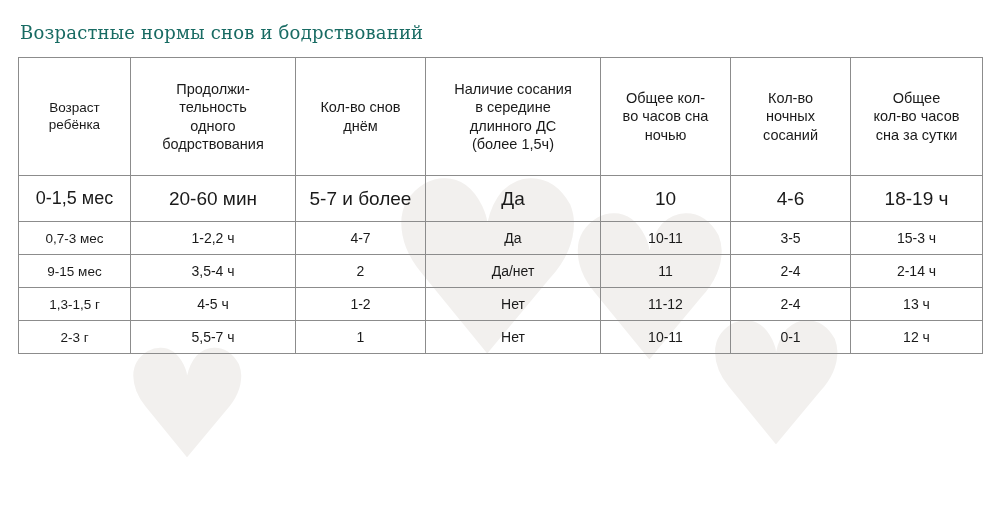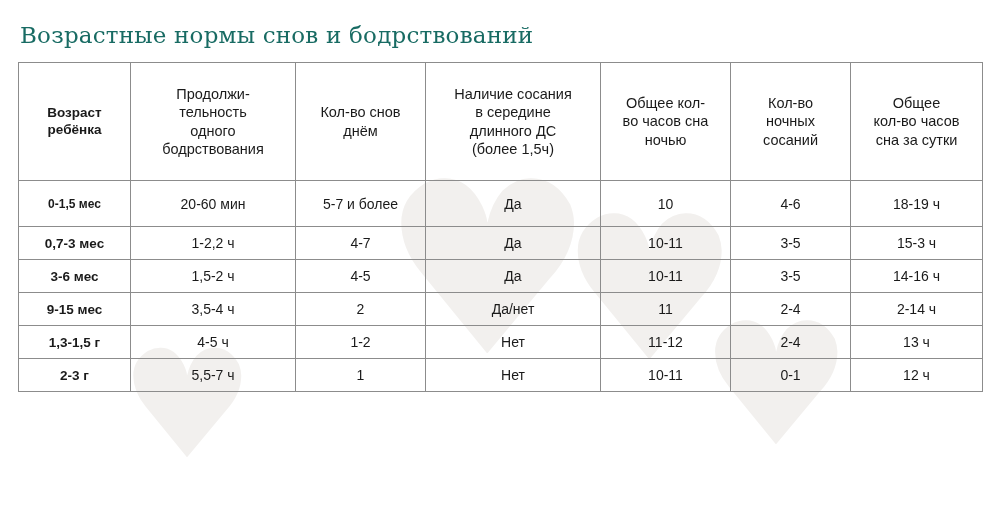--- a/index.html
+++ b/index.html
@@ -32,21 +32,21 @@
     user-select: none;
   }
   .wm1 { left: 380px; top: 150px; }
   .wm2 { left: 560px; top: 190px; font-size: 200px; }
   .wm3 { left: 700px; top: 300px; font-size: 170px; }
   .wm4 { left: 120px; top: 330px; font-size: 150px; }
 
   .title {
     position: relative;
     font-family: "DejaVu Serif", "Liberation Serif", serif;
-    font-size: 23px;
+    font-size: 18px;
     color: #186b63;
     padding: 22px 0 0 20px;
     letter-spacing: 0.2px;
     white-space: nowrap;
   }
 
   .table-wrap {
     position: relative;
     margin: 14px 18px 0 18px;
   }
@@ -72,35 +72,35 @@
     height: 118px;
     box-sizing: border-box;
   }
   tbody td {
     font-size: 14px;
     padding: 6px 4px;
     height: 33px;
     box-sizing: border-box;
   }
   tbody tr.first-row td {
-    font-size: 14px;
+    font-size: 19px;
     height: 46px;
   }
-  tbody tr.first-row td.col0 { font-size: 12px; }
+  tbody tr.first-row td.col0 { font-size: 18px; }
 
   
   col.c0 { width: 112px; }
   col.c1 { width: 165px; }
   col.c2 { width: 130px; }
   col.c3 { width: 175px; }
   col.c4 { width: 130px; }
   col.c5 { width: 120px; }
   col.c6 { width: 132px; }
 
-  td.col0, th.col0 { font-size: 13.5px; font-weight: bold; }
+  td.col0, th.col0 { font-size: 13.5px; }
 </style>
 </head>
 <body>
 
 <div class="page">
 
   <div class="watermark wm1">♥</div>
   <div class="watermark wm2">♥</div>
   <div class="watermark wm3">♥</div>
   <div class="watermark wm4">♥</div>
@@ -170,29 +170,20 @@
         <tr>
           <td class="col0">0,7-3 мес</td>
           <td>1-2,2 ч</td>
           <td>4-7</td>
           <td>Да</td>
           <td>10-11</td>
           <td>3-5</td>
           <td>15-3 ч</td>
         </tr>
         <tr>
-          <td class="col0">3-6 мес</td>
-          <td>1,5-2 ч</td>
-          <td>4-5</td>
-          <td>Да</td>
-          <td>10-11</td>
-          <td>3-5</td>
-          <td>14-16 ч</td>
-        </tr>
-        <tr>
           <td class="col0">9-15 мес</td>
           <td>3,5-4 ч</td>
           <td>2</td>
           <td>Да/нет</td>
           <td>11</td>
           <td>2-4</td>
           <td>2-14 ч</td>
         </tr>
         <tr>
           <td class="col0">1,3-1,5 г</td>

